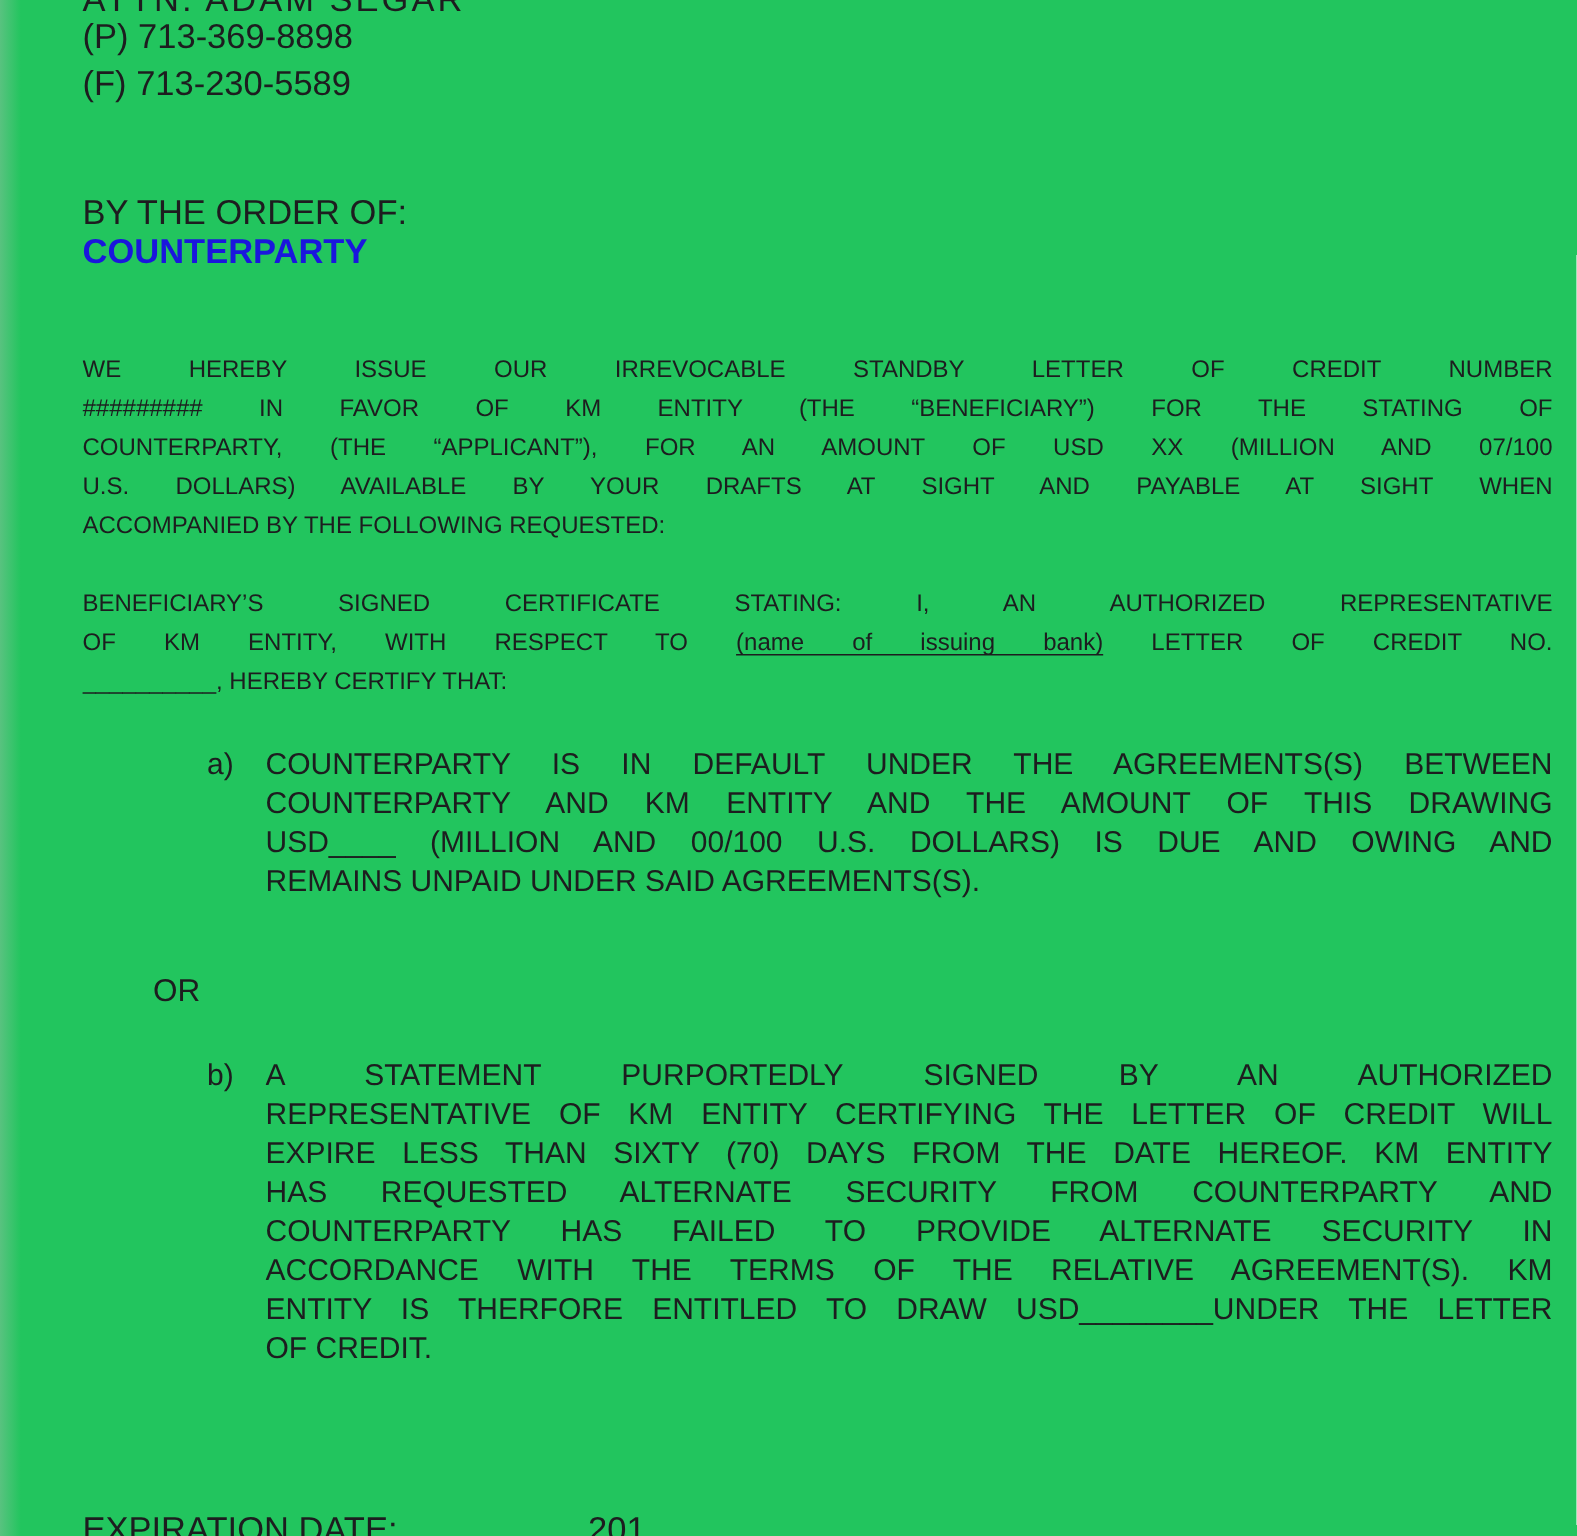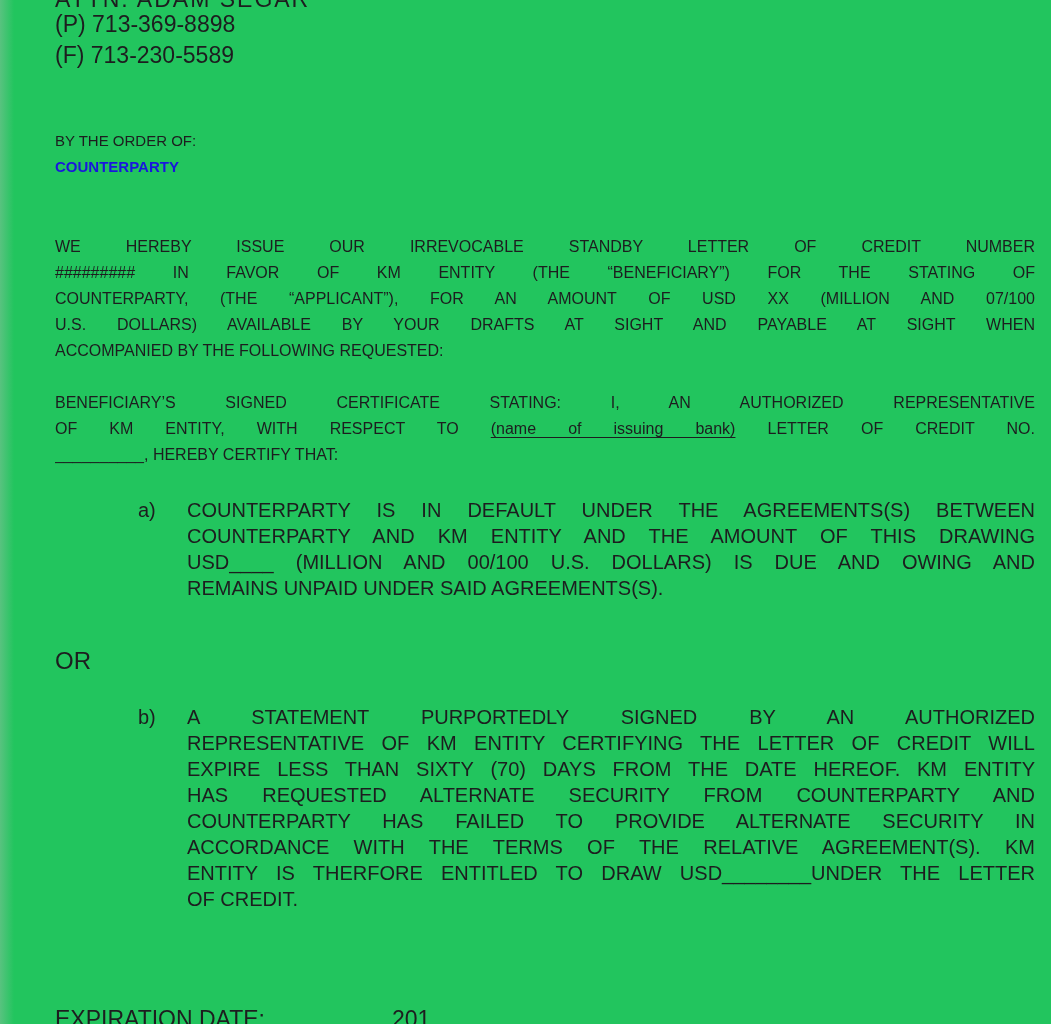--- a/index.html
+++ b/index.html
@@ -17,43 +17,43 @@
     background: linear-gradient(90deg, rgba(190,190,190,0.35), rgba(255,255,255,0));
     pointer-events: none;
   }
   .line {
     position: absolute;
     left: 55px;
     white-space: nowrap;
     line-height: 26px;
   }
   .contact { font-size: 23px; }
-  .heading { font-size: 15px; }
+  .heading { font-size: 23px; }
   .bold { font-weight: bold; }
   .attn { top: -14px; font-size: 23px; letter-spacing: 2px; }
   .para {
     position: absolute;
     left: 55px;
     width: 980px;
     font-size: 16px;
     line-height: 26px;
   }
   .jline { text-align: justify; text-align-last: justify; height: 26px; overflow: hidden; }
   .lline { text-align: left; height: 26px; overflow: hidden; }
   .item {
     position: absolute;
     left: 138px;
     width: 897px;
     font-size: 20px;
     line-height: 26px;
   }
   .item .marker { position: absolute; left: 0; top: 0; }
-  .item .ibody { margin-left: 49px; }
+  .item .ibody { margin-left: 39px; }
   .u { text-decoration: underline; text-underline-offset: 3px; }
-  .or { font-size: 24px; }
+  .or { font-size: 21px; margin-left: 47px; }
   .expline { top: 1006px; font-size: 23px; }
   .expyear { display: inline-block; margin-left: 127px; }
 </style>
 </head>
 <body>
 
 <div class="page">
   <div class="scan-edge"></div>
 
   <div class="line attn">ATTN: ADAM SEGAR</div>

